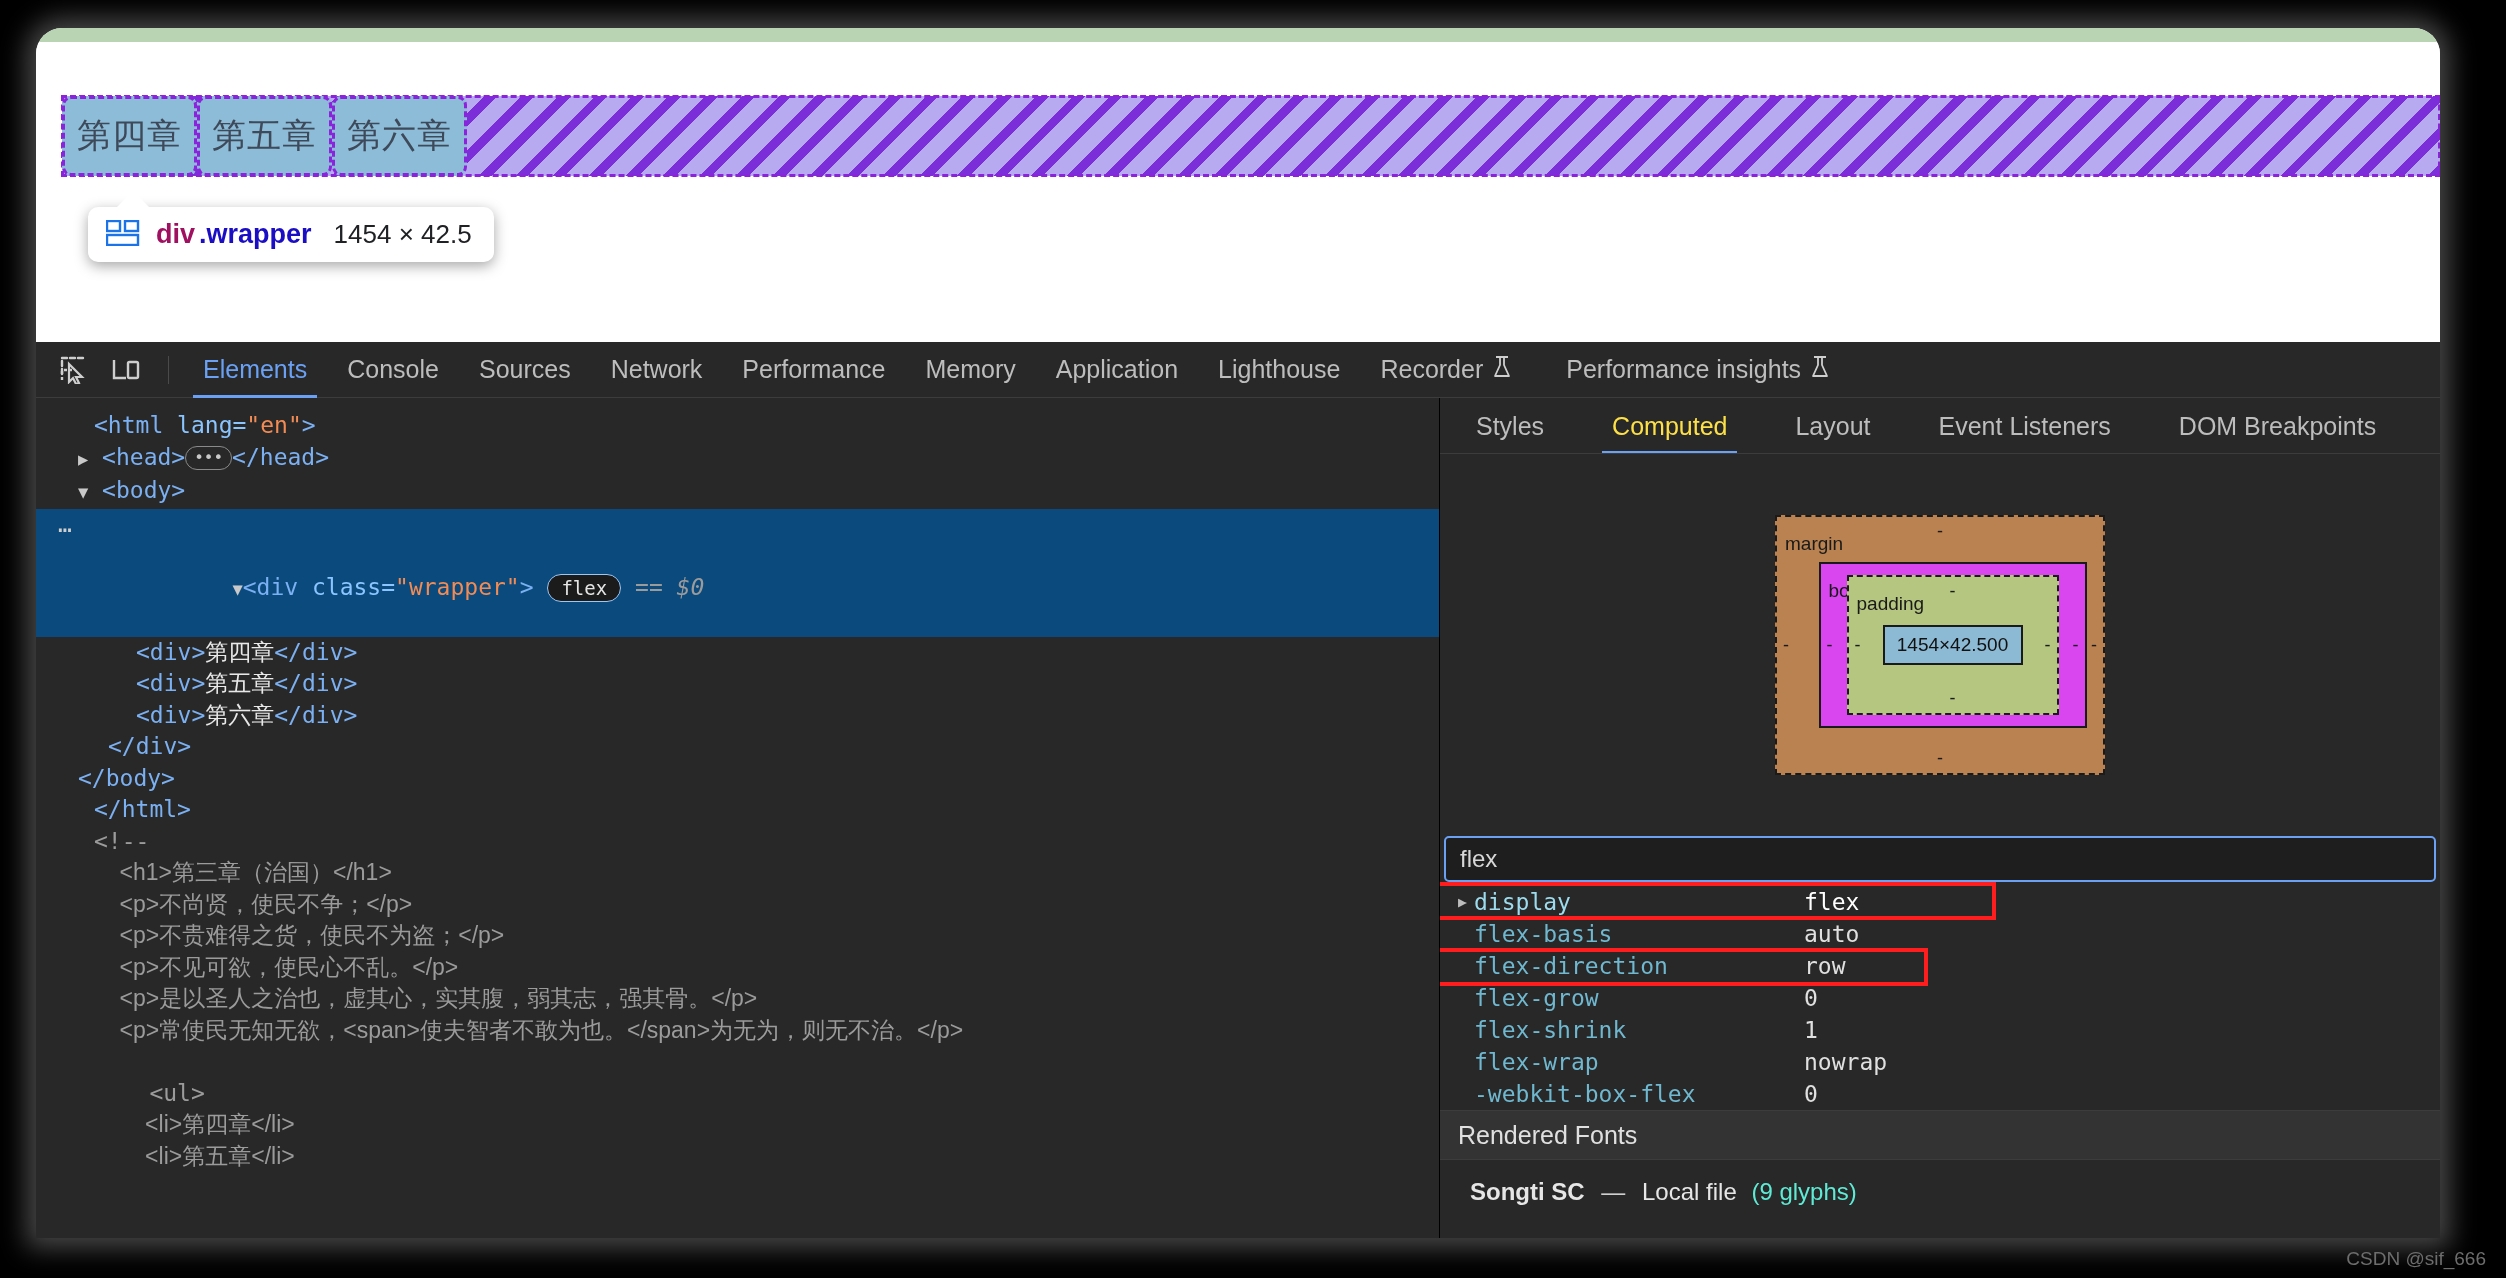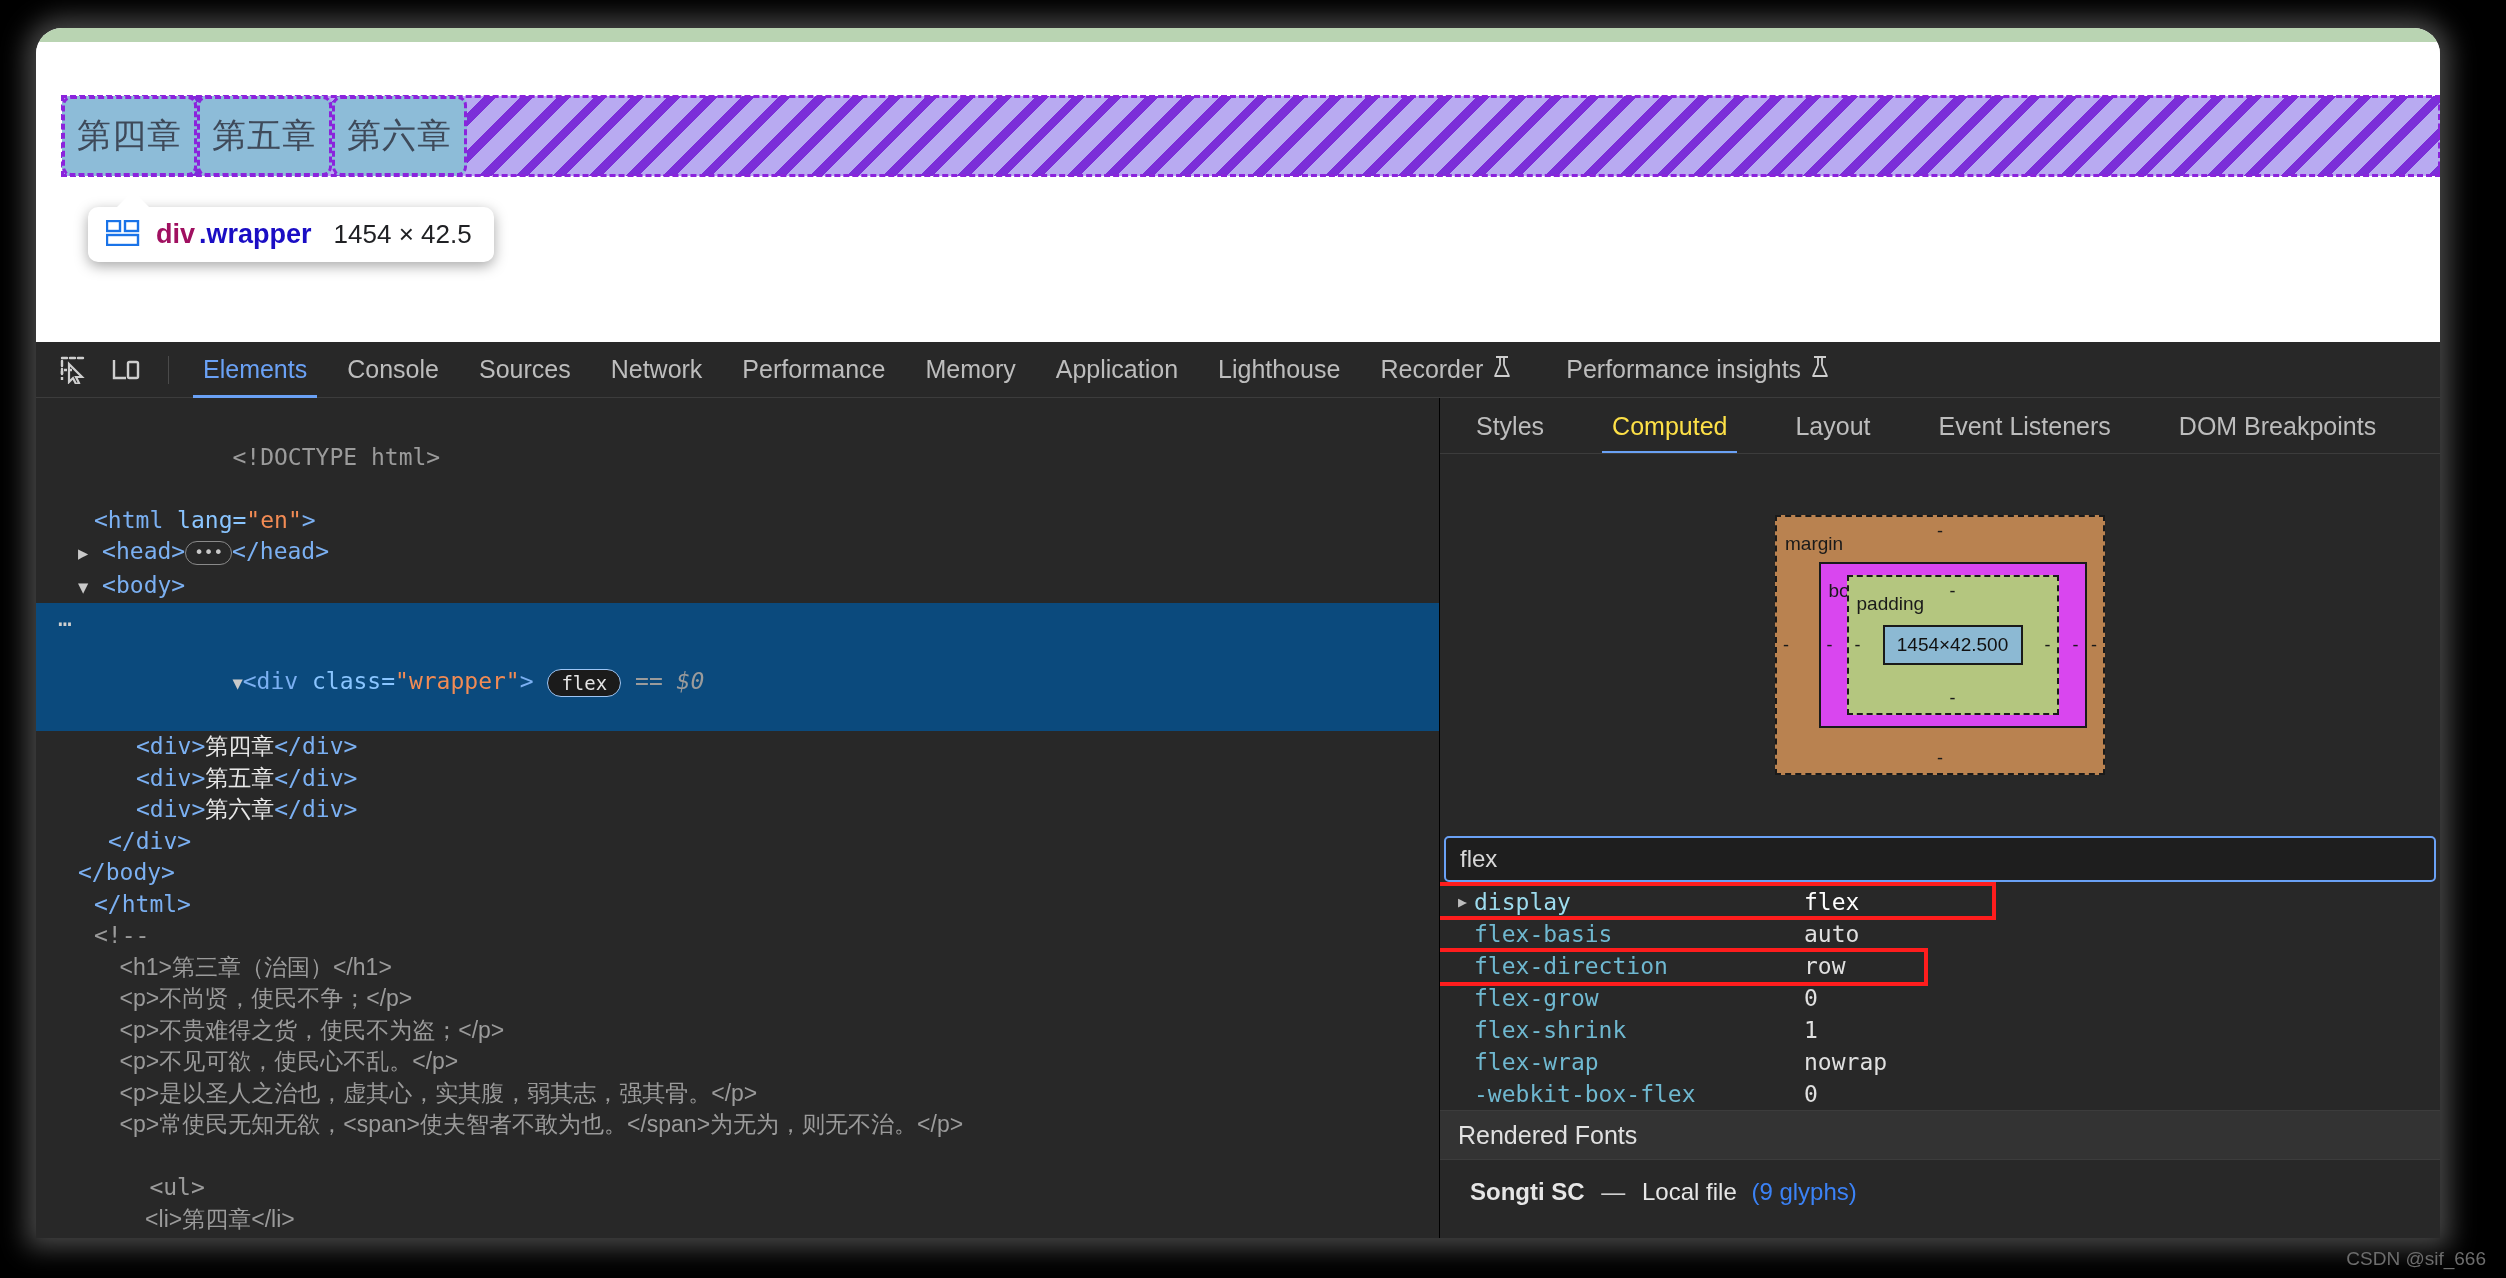--- a/index.html
+++ b/index.html
@@ -275,21 +275,21 @@
     border-top: 1px solid #3c3c3c;
     border-bottom: 1px solid #3c3c3c;
     height: 50px; display: flex; align-items: center;
     padding-left: 18px;
     font-size: 25px; color: #e0e0e0;
     background: #333333;
   }
   .rf-body { padding: 18px 0 0 30px; font-size: 24px; color: #e6e6e6; }
   .rf-name { font-weight: bold; }
   .rf-dash { margin: 0 10px; color: #cfcfcf; }
-  .rf-glyphs { color: #3b82f6; margin-left: 8px; }
+  .rf-glyphs { color: #5eead4; margin-left: 8px; }
 
   .watermark {
     position: absolute; right: 20px; bottom: 8px;
     font-size: 19px; color: #6d6d6d;
   }
 </style>
 </head>
 <body>
 
 <div id="root">
@@ -378,23 +378,20 @@
             <path d="M4 2h12M8 2v8L3 21h14L12 10V2" stroke="#cfcfcf" stroke-width="1.8" fill="none" stroke-linejoin="round"></path>
           </svg>
         </span>
       </div>
     </div>
 
     <div class="dt-body">
 
       <div class="dom-pane">
 
-        <div class="dom-line">
-          <span class="doctype">&lt;!DOCTYPE html&gt;</span>
-        </div>
 
         <div class="dom-line"><span class="tag">&lt;html</span><span> </span><span class="attr">lang=</span><span class="val">"en"</span><span class="tag">&gt;</span></div>
 
         <div class="dom-line" style="padding-left:42px"><span class="tri">▶</span><span> </span><span class="tag">&lt;head&gt;</span><span class="dots-inline">•••</span><span class="tag">&lt;/head&gt;</span></div>
 
         <div class="dom-line" style="padding-left:42px"><span class="tri">▼</span><span> </span><span class="tag">&lt;body&gt;</span></div>
 
         <div class="dom-line sel">
           <span class="sel-dots">…</span>
           <span class="selinner"><span class="tri">▼</span><span class="tag">&lt;div </span><span class="attr">class=</span><span class="val">"wrapper"</span><span class="tag">&gt;</span><span> </span><span class="badge-flex">flex</span><span> </span><span class="gray">==</span><span> </span><span class="gray-i">$0</span></span>

